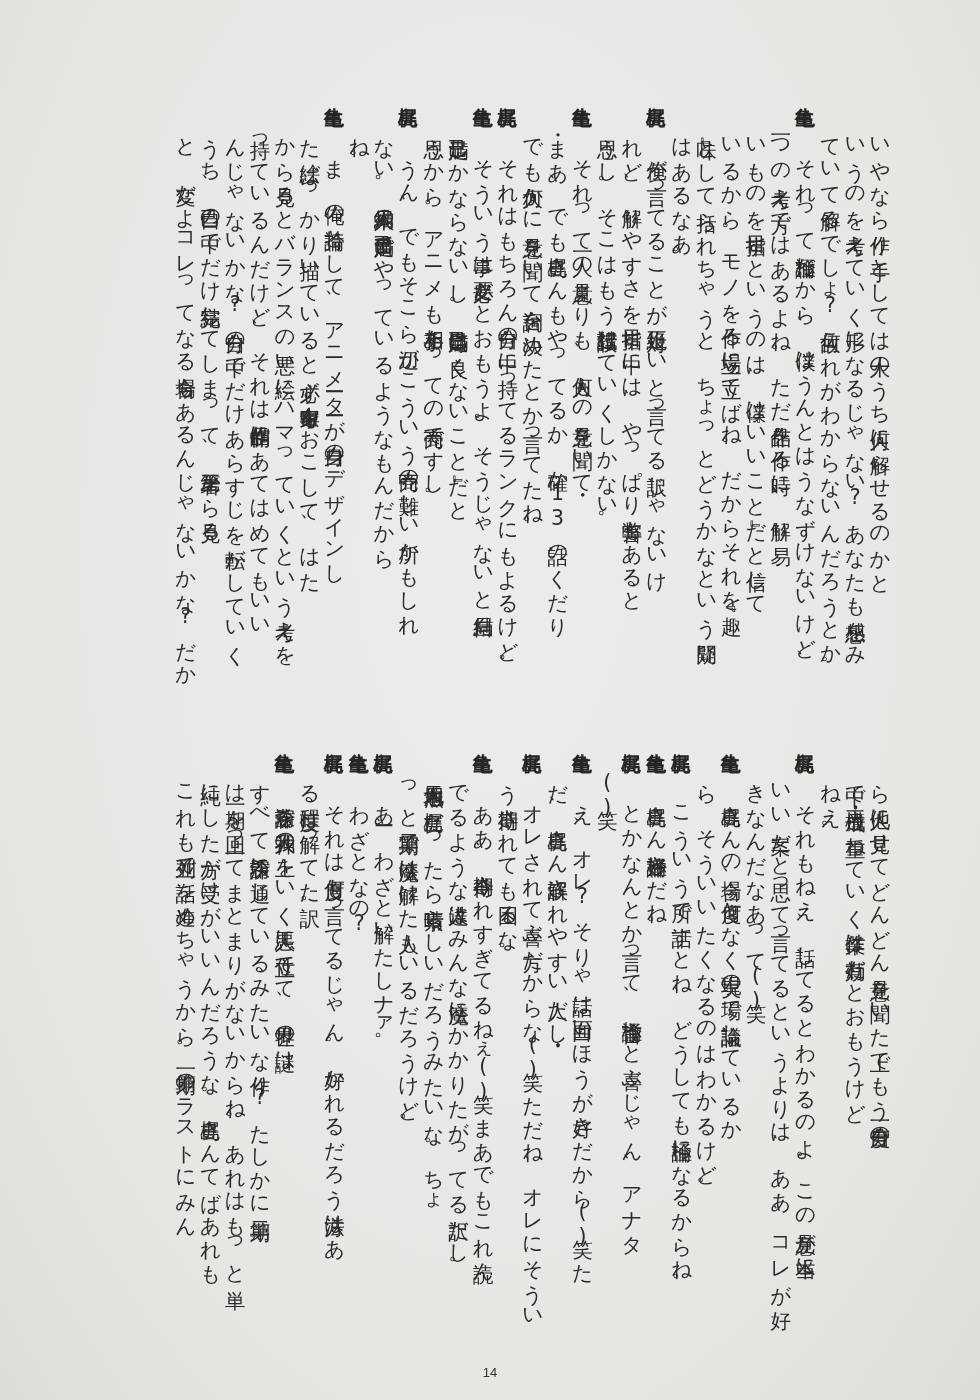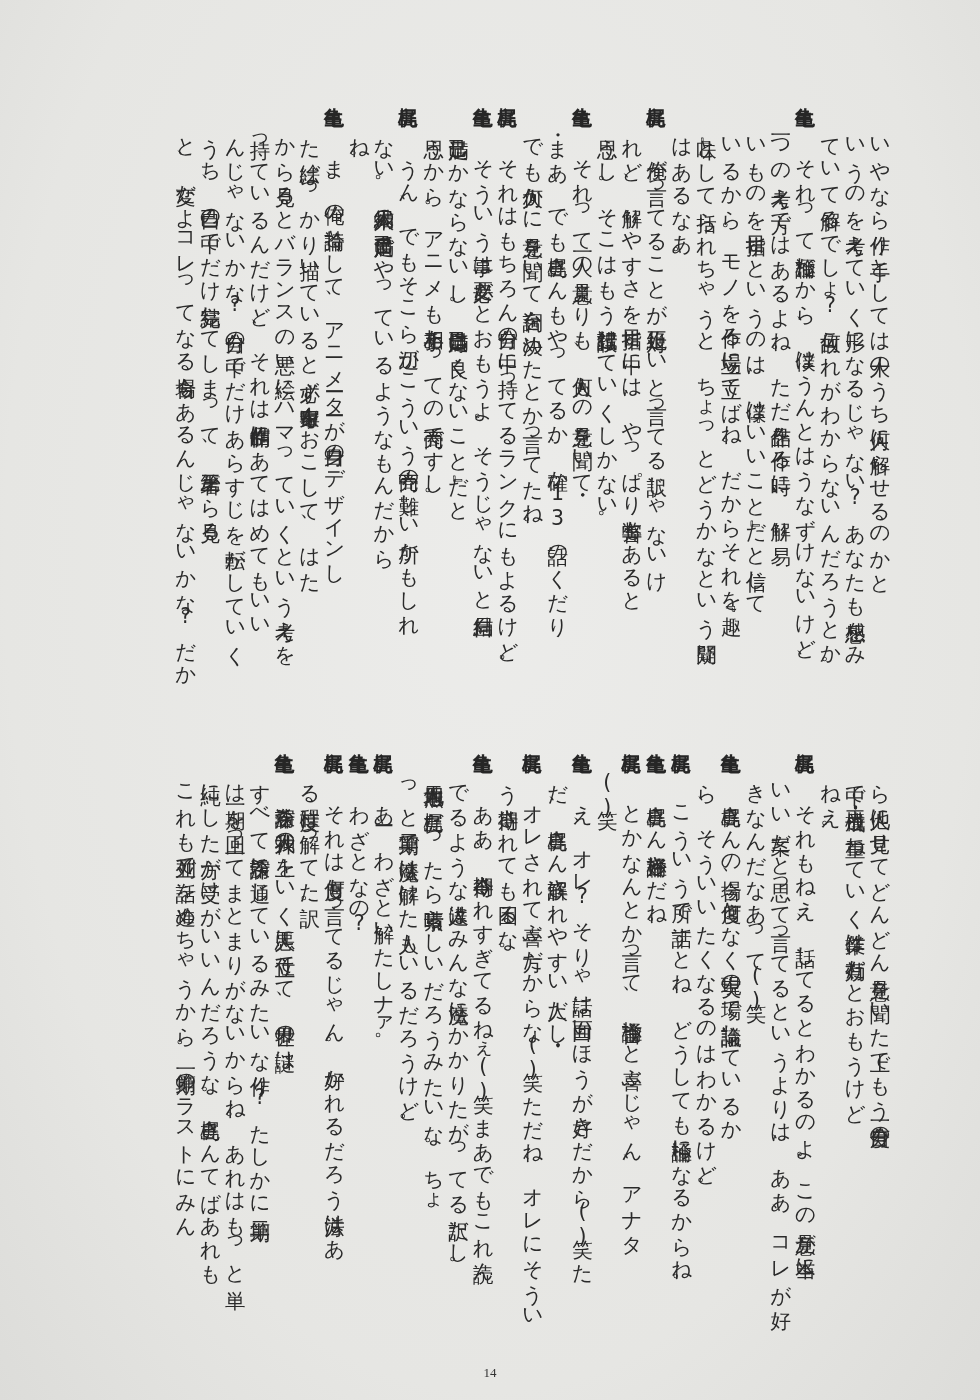--- a/index.html
+++ b/index.html
@@ -53,21 +53,21 @@
   }
   .col.has-speaker .line { margin-top: 32px; }
   .col.no-speaker .line { margin-top: 32px; }
   .col.indent .line { padding-top: 21px; }
 
   .page-number {
     position: absolute;
     left: 0; width: 980px;
     top: 1365px;
     text-align: center;
-    font-family: Liberation Serif, serif;
+    font-family: Liberation Sans, sans-serif;
     font-size: 13px;
     color: #333;
   }
 </style>
 </head>
 <body>
 
 <div class="page">
   <div class="block block-top" id="block-top">
       <div class="col no-speaker">

